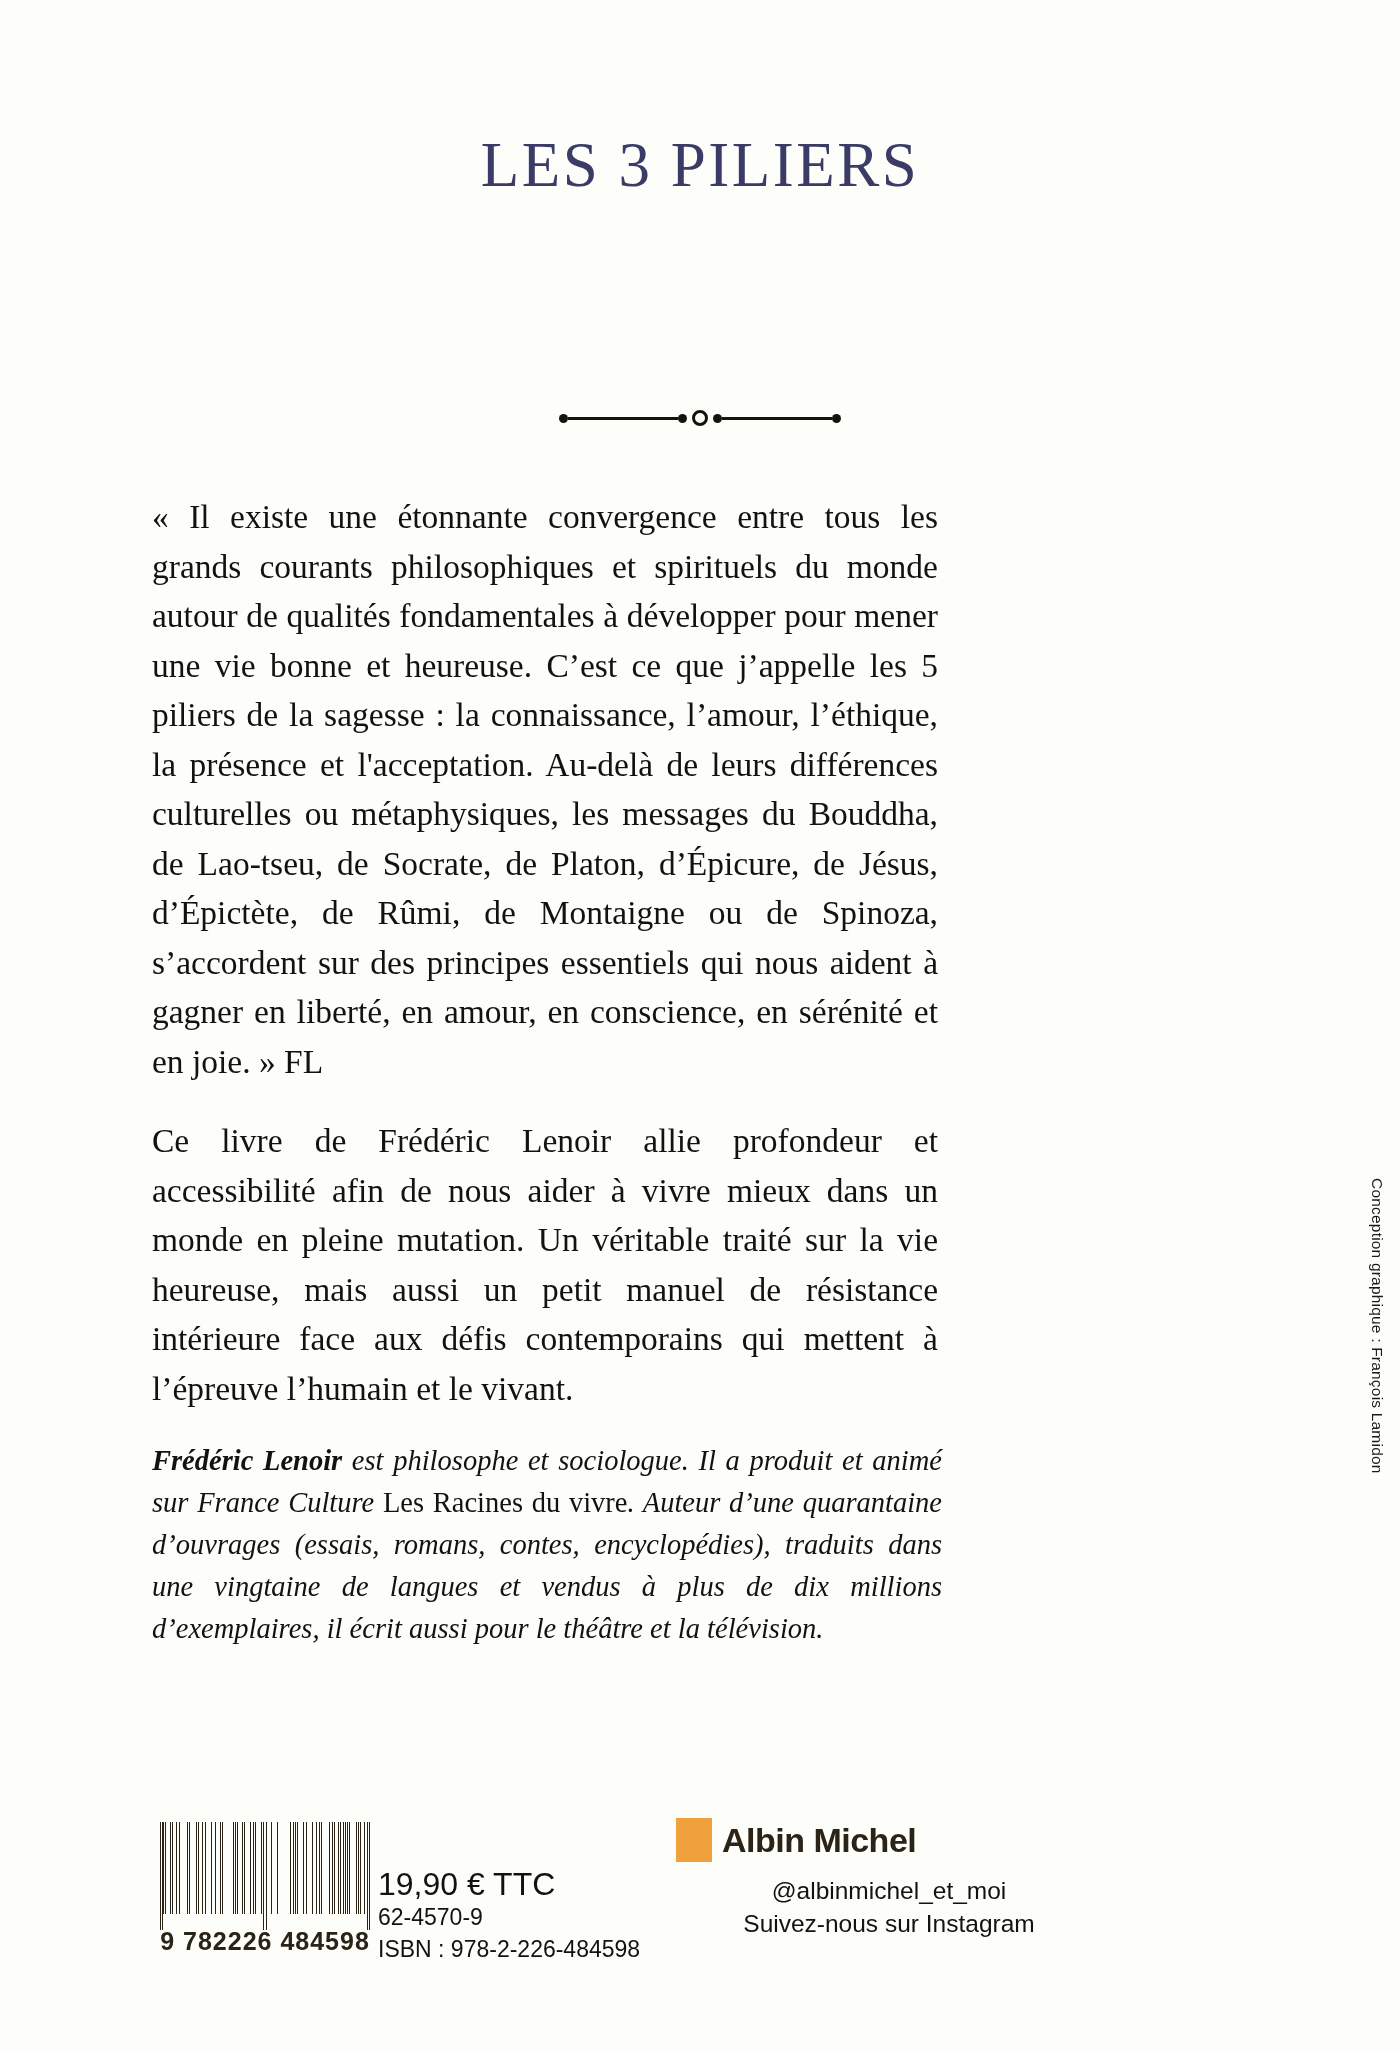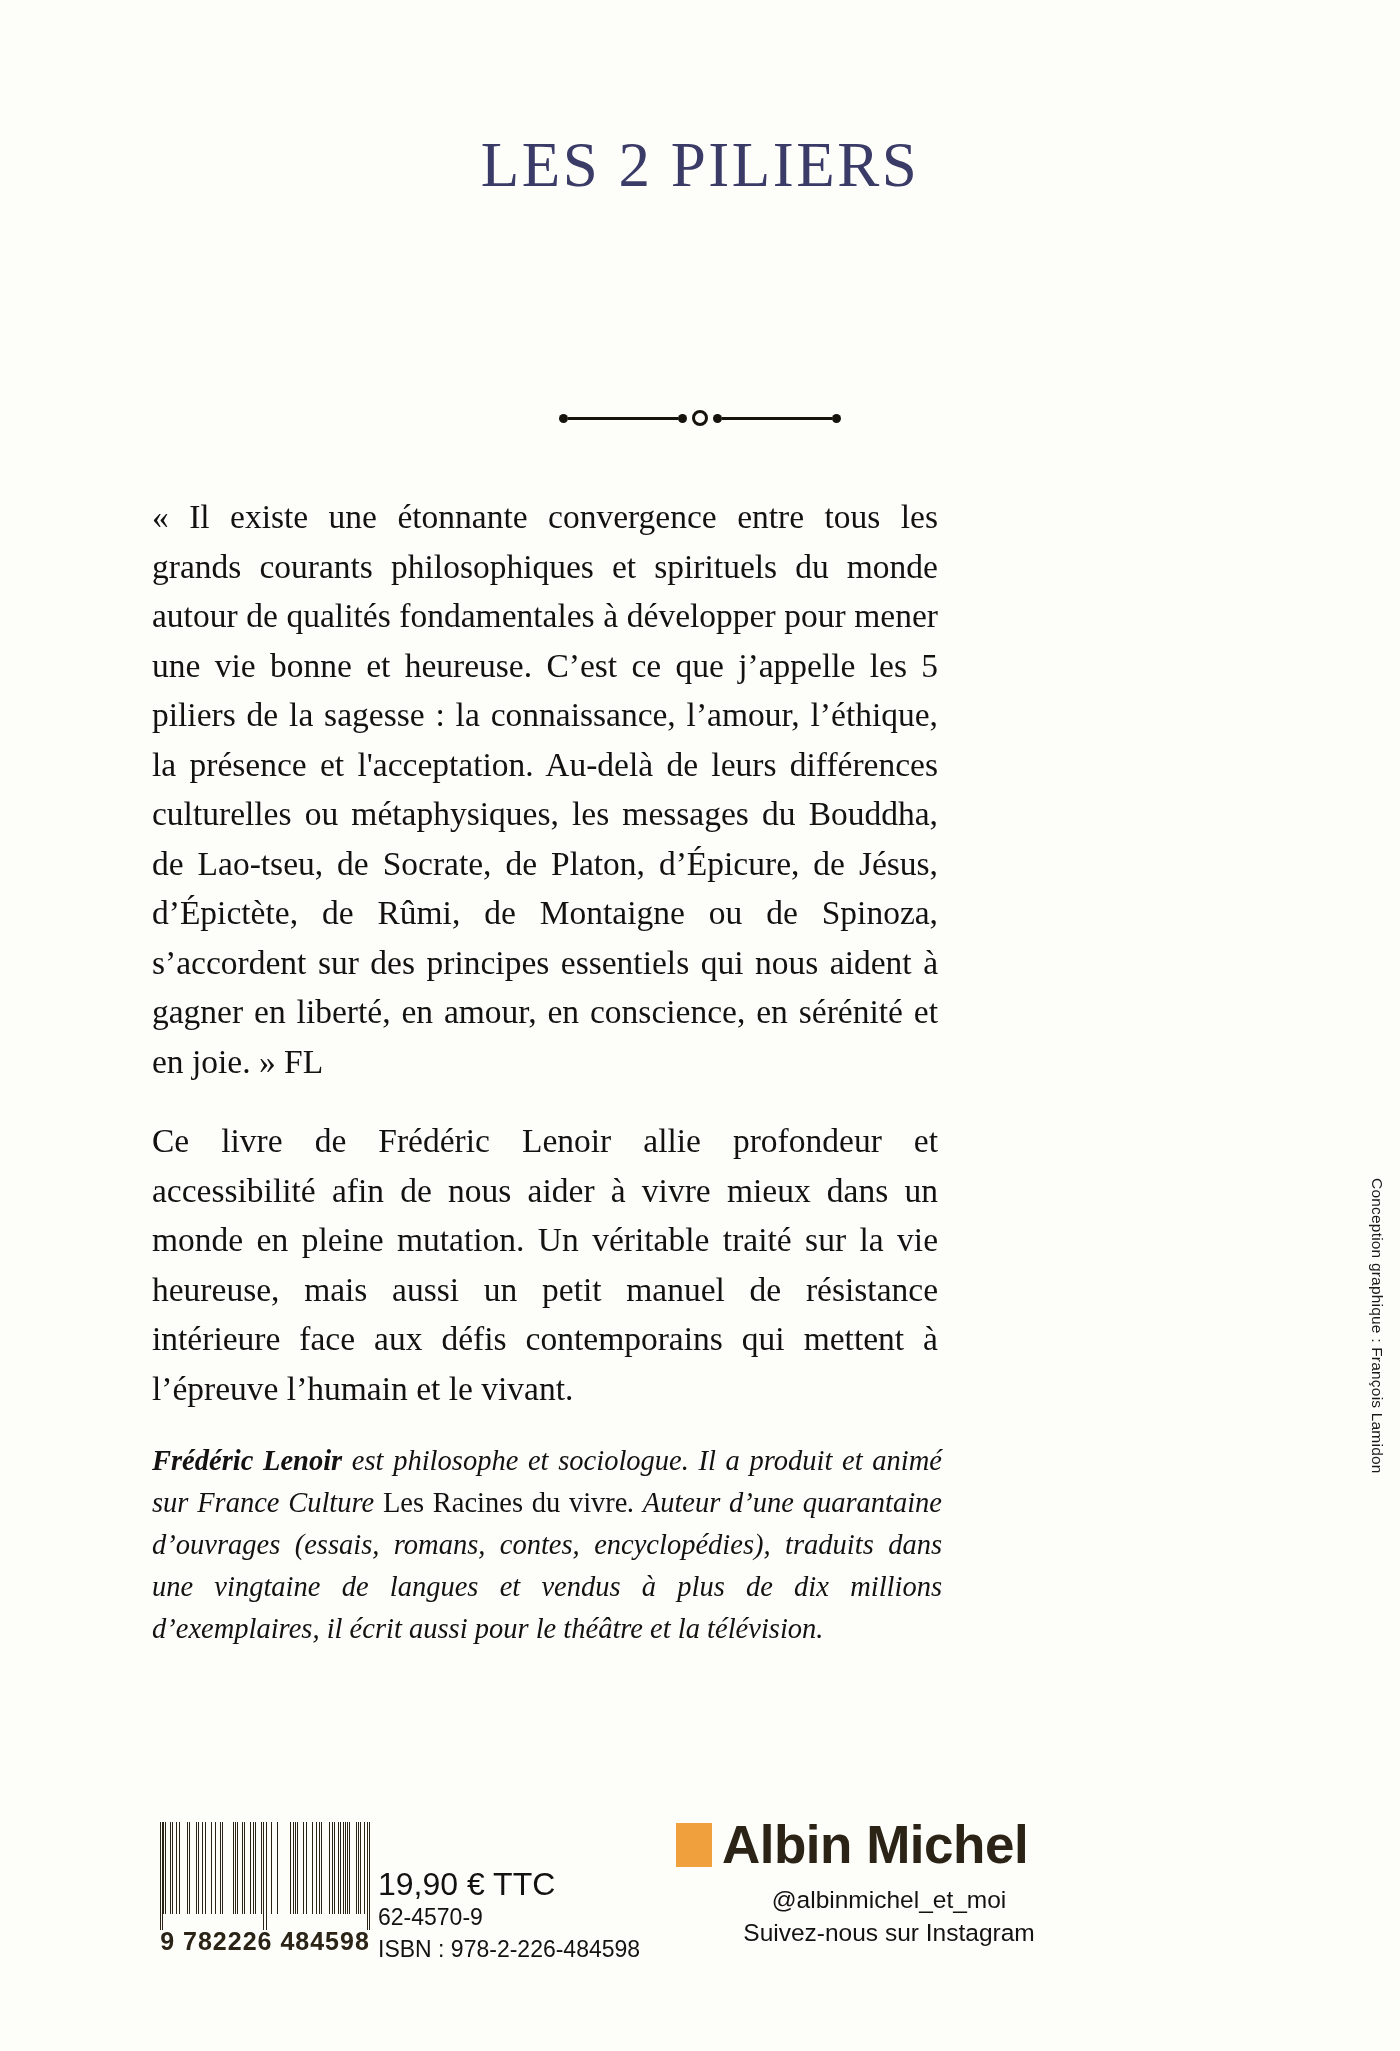--- a/index.html
+++ b/index.html
@@ -179,42 +179,42 @@
     padding-left:4px;
   }
   .pub-square{
     width:36px;height:44px;
     background:#f0a03c;
     flex:0 0 auto;
   }
   .pub-name{
     font-family:"Liberation Sans", sans-serif;
     font-weight:700;
-    font-size:53px;
+    font-size:34px;
     color:#2a2316;
     letter-spacing:-0.5px;
     line-height:1;
   }
   .pub-follow{
     margin-top:12px;
     font-family:"Liberation Sans", sans-serif;
     font-size:24.5px;
     line-height:33px;
     color:#141210;
     text-align:center;
     padding-left:4px;
   }
 </style>
 </head>
 <body>
 
 <div class="page">
 
   <div class="title-block">
-    <div class="title-line">LES 2 PILIERS</div>
+    <div class="title-line">LES 3 PILIERS</div>
   </div>
 
   <div class="ornament">
     <span class="orn-dot"></span>
     <span class="orn-rule"></span>
     <span class="orn-dot"></span>
     <span class="orn-circle"></span>
     <span class="orn-dot"></span>
     <span class="orn-rule"></span>
     <span class="orn-dot"></span>

